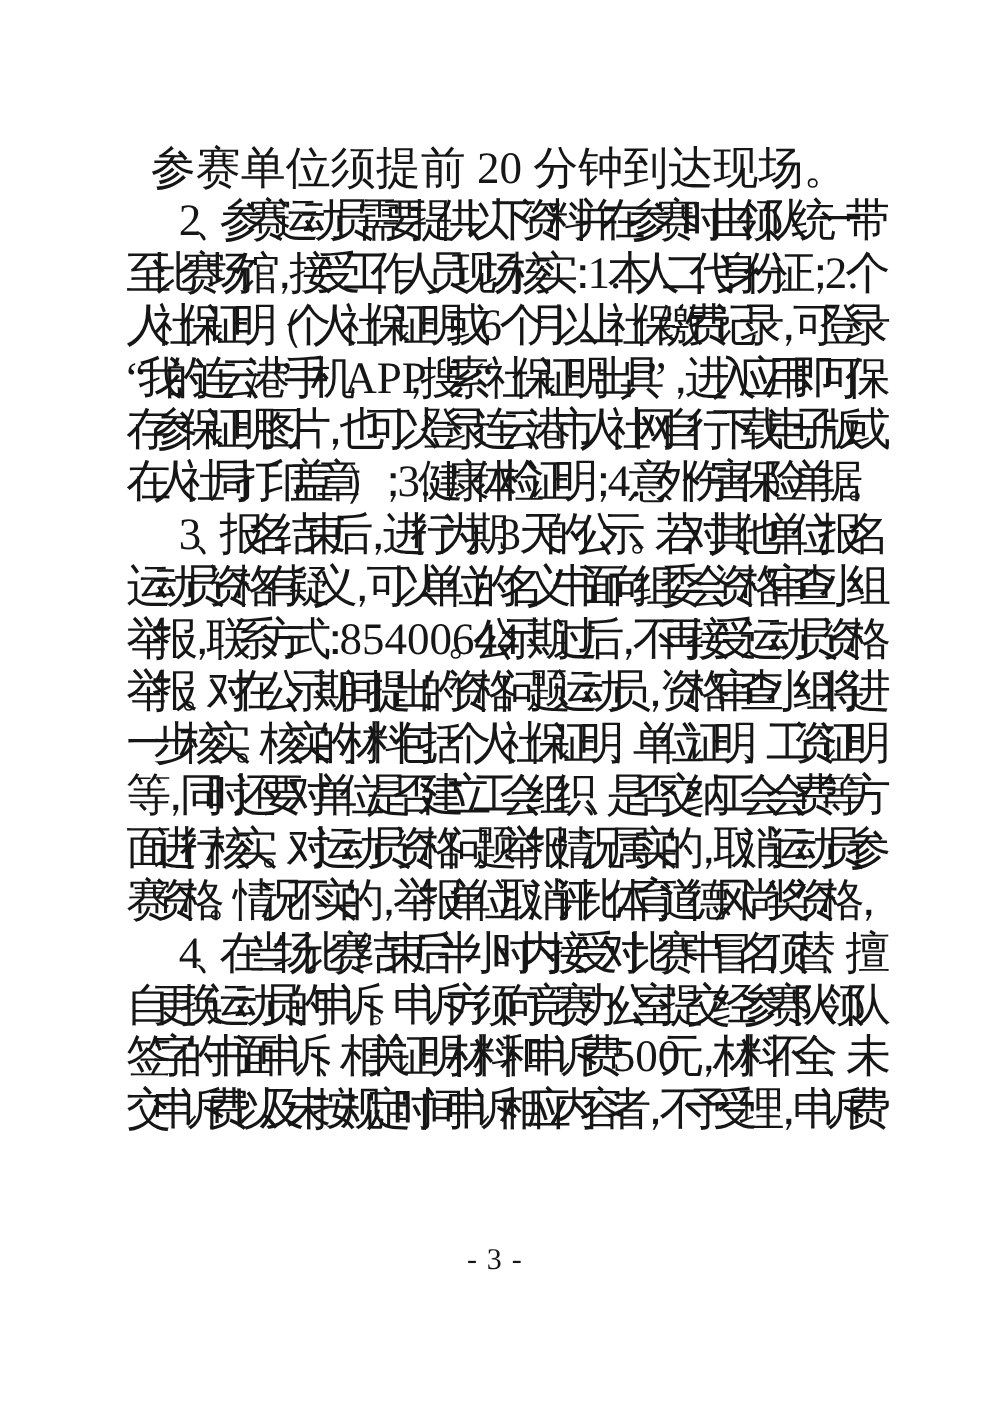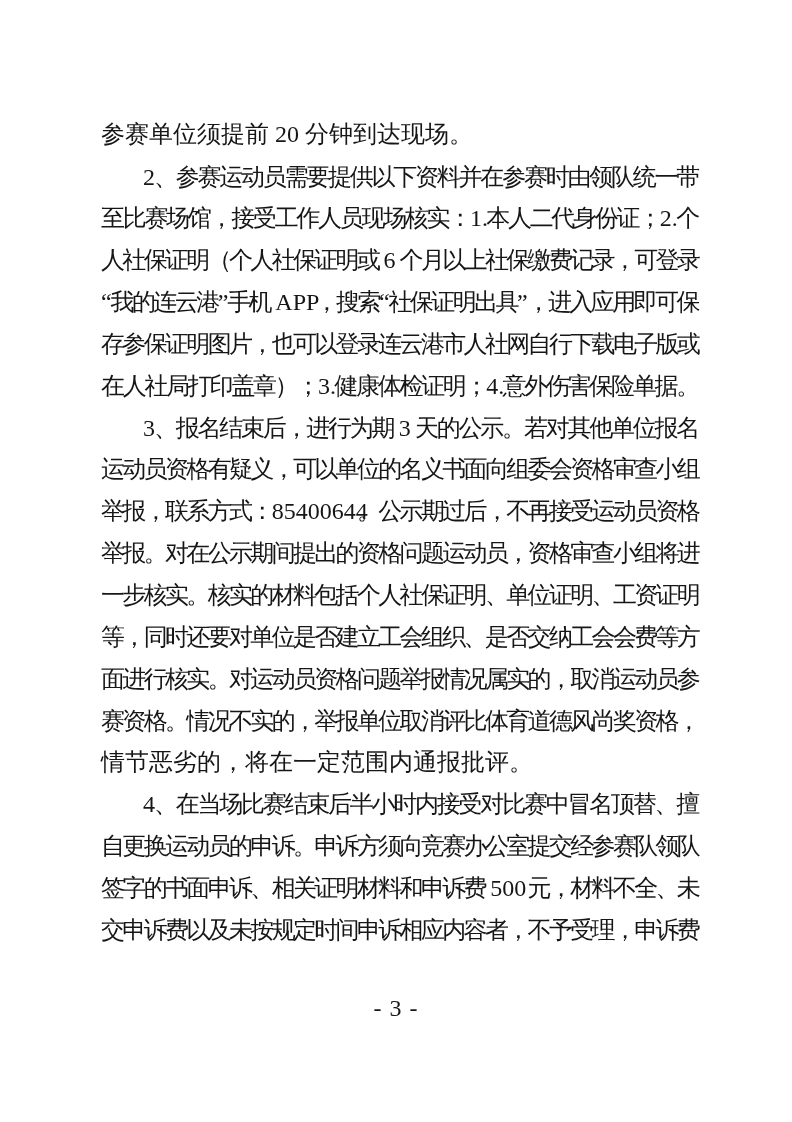--- a/index.html
+++ b/index.html
@@ -17,24 +17,25 @@
     color: #161616;
   }
   .doc-body {
     position: absolute;
     left: 101px;
     top: 114px;
     width: 597px;
   }
   .line {
     height: 41.85px;
-    font-size: 24px;
+    font-size: 36px;
     line-height: 41.85px;
     white-space: nowrap;
     overflow: visible;
+    text-align: center;
   }
   .line.justify {
     display: flex;
     justify-content: space-between;
     align-items: center;
     white-space: normal;
   }
   .line.justify span {
     display: block;
     line-height: 1.1;
@@ -478,21 +479,20 @@
         <span>育</span>
         <span>道</span>
         <span>德</span>
         <span>风</span>
         <span>尚</span>
         <span>奖</span>
         <span>资</span>
         <span>格</span>
         <span>，</span>
       </div>
-      <div class="line">情节恶劣的，将在一定范围内通报批评。</div>
       <div class="line indent justify">
         <span>4</span>
         <span>、</span>
         <span>在</span>
         <span>当</span>
         <span>场</span>
         <span>比</span>
         <span>赛</span>
         <span>结</span>
         <span>束</span>

